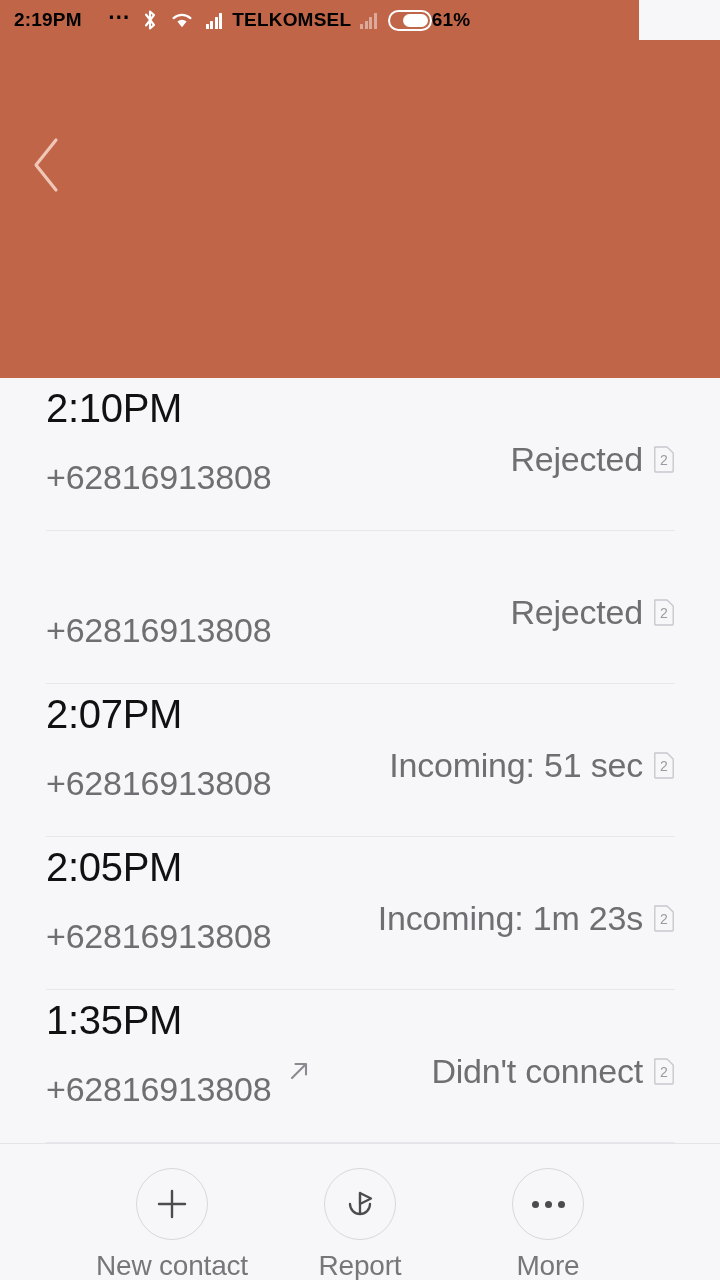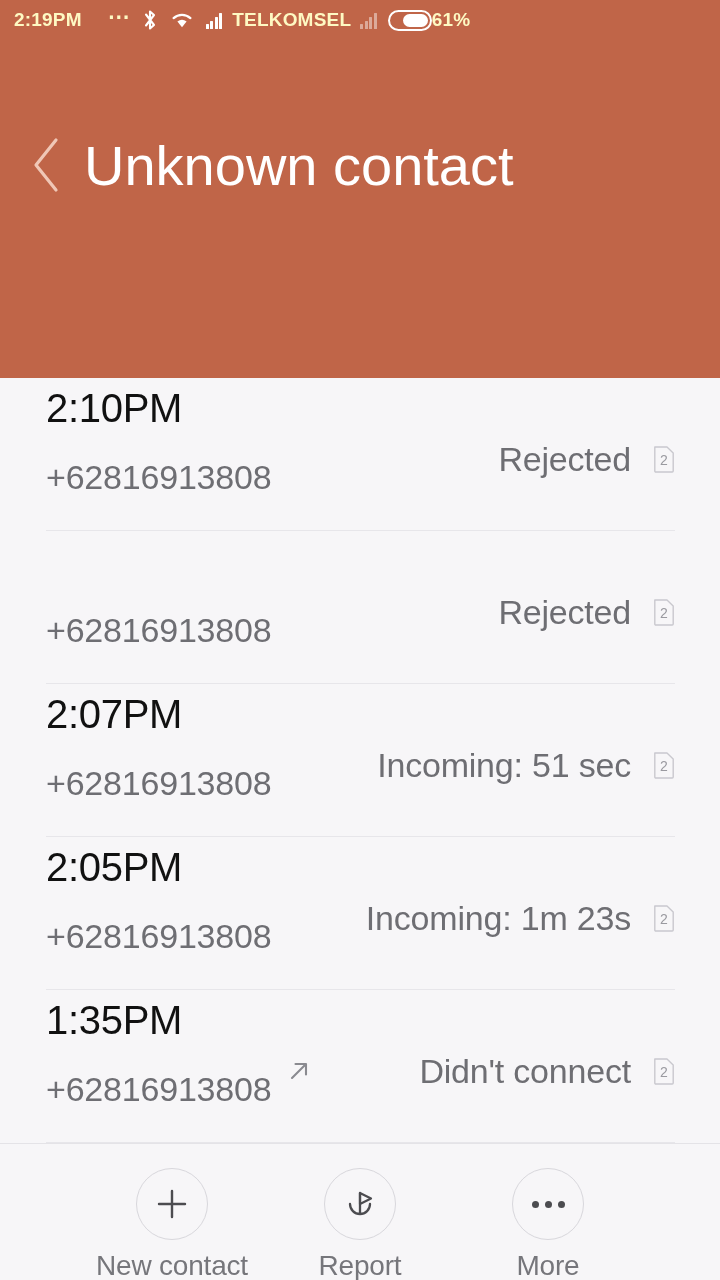--- a/index.html
+++ b/index.html
@@ -6,23 +6,23 @@
   html, body {
     width:720px; height:1280px;
     font-family:"Liberation Sans", sans-serif;
     background:#F7F6F8;
     overflow:hidden;
   }
   #screen { position:relative; width:720px; height:1280px; background:#F7F6F8; }
 
   
   .statusbar{
-    position:absolute; top:0; left:0; width:720px; height:40px;
+    position:absolute; top:0; left:0; width:639px; height:40px;
     background:#C06548;
-    display:flex; align-items:center; color:#fef9c3;
+    display:flex; align-items:center; color:#000000;
     font-size:19px; font-weight:bold; letter-spacing:.2px;
   }
   .sb-clock{ margin-left:14px; }
   .sb-dots{ margin-left:26px; letter-spacing:2px; font-size:22px; line-height:10px; position:relative; top:-3px;}
   .sb-bt{ margin-left:10px; display:inline-flex; }
   .sb-wifi{ margin-left:12px; display:inline-flex; }
   .sb-sig1{ margin-left:12px; display:inline-flex; }
   .sb-carrier1{ margin-left:10px; }
   .sb-sig2{ margin-left:9px; display:inline-flex; opacity:.45; }
   .sb-carrier2{ margin-left:9px; }
@@ -81,21 +81,21 @@
   .row-number{
     position:absolute; left:0; top:18px;
     font-size:34px; color:#6E6E73; font-weight:400; letter-spacing:-.2px;
   }
   .row-dir-icon{
     position:absolute; top:6px;
     width:26px; height:26px;
   }
   .row-right{
     position:absolute; right:0; top:0;
-    display:flex; align-items:center; gap:22px;
+    display:flex; align-items:center; gap:10px;
   }
   .row-status{
     font-size:34px; color:#6E6E73; font-weight:400; letter-spacing:-.2px;
     white-space:nowrap;
   }
   .sim-badge{
     position:relative; width:22px; height:27px; flex:none;
   }
   .sim-badge span{
     position:absolute; left:0; right:0; top:4px;
@@ -181,21 +181,20 @@
 
     <span class="sb-pct">61%</span>
   </div>
 
   <div class="header">
     <div class="back-chevron">
       <svg width="34" height="58" viewBox="0 0 34 58" aria-hidden="true">
         <path d="M26 4 L6 29 L26 54" fill="none" stroke="#F0C7B6" stroke-width="3.2" stroke-linecap="round" stroke-linejoin="round"></path>
       </svg>
     </div>
-    <div class="title">Unknown contact</div>
   </div>
 
   <div class="list">
 
     <div class="row">
       <div class="row-time">2:10PM</div>
       <div class="row-bottom">
         <div class="row-number">+62816913808</div>
         <div class="row-right">
           <span class="row-status">Rejected</span>

